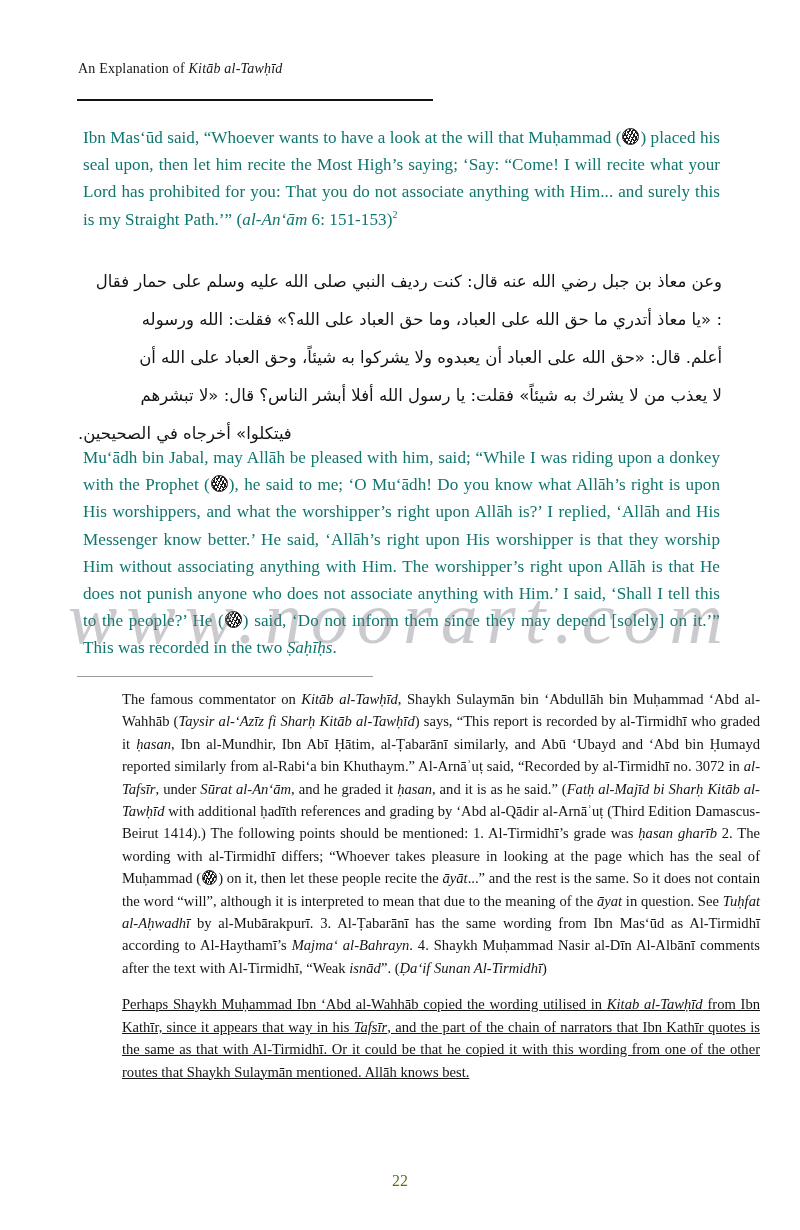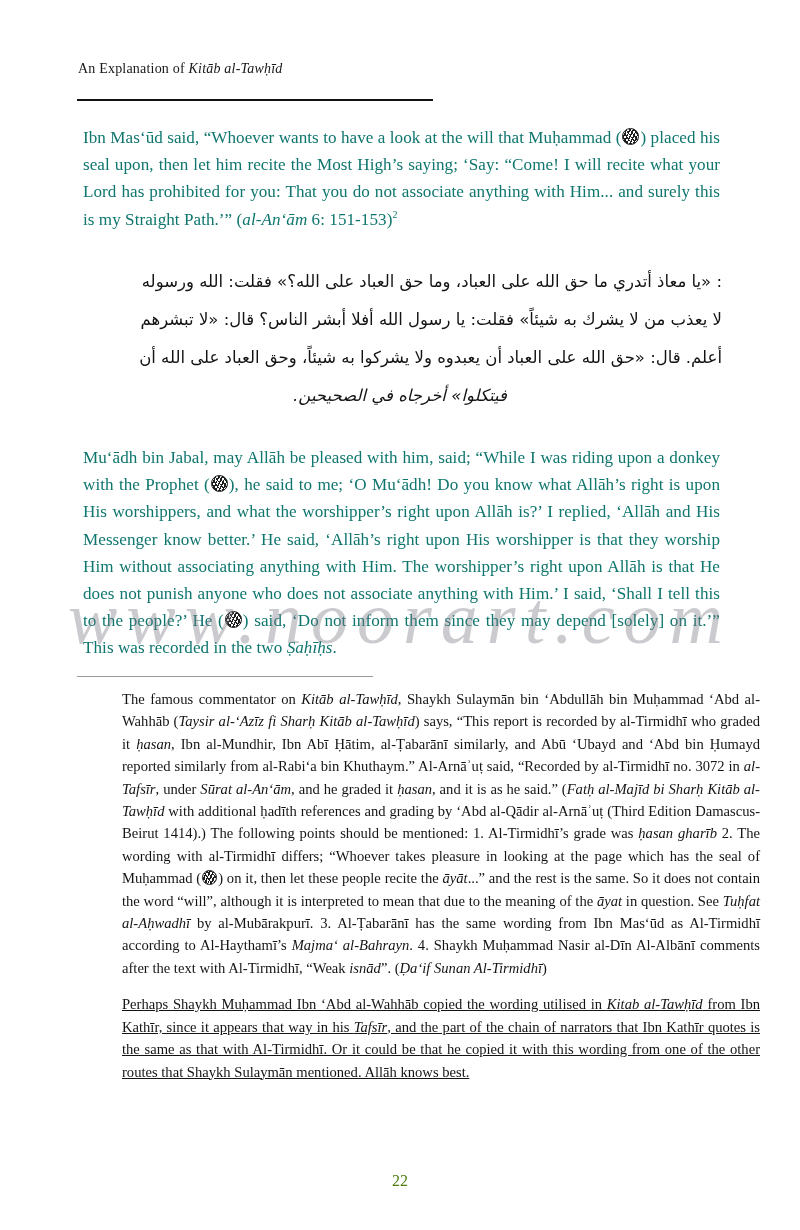--- a/index.html
+++ b/index.html
@@ -92,21 +92,21 @@
     text-align: justify;
     font-family: "DejaVu Sans", "Liberation Sans", sans-serif;
     font-size: 16.5px;
     line-height: 38px;
     color: #131313;
   }
   .arabic-block p {
     margin: 0;
     text-align: justify;
   }
-  .arabic-block p.last { text-align: center; font-style: italic; }
+  .arabic-block p.last { text-align: left; }
 
   
   .fn-rule {
     position: absolute;
     left: 77px;
     top: 676px;
     width: 296px;
     height: 1px;
     background: #9a9a9a;
   }
@@ -172,23 +172,24 @@
   </div>
   <div class="head-rule"></div>
 
   <div class="body-col">
 
     <p class="main"><span>Ibn Masʻūd said, “Whoever wants to have a look at the will that Muḥammad (</span><span class="saw"></span><span>) placed his seal upon, then let him recite the Most High’s saying; ‘Say: “Come! I will recite what your Lord has prohibited for you: That you do not associate anything with Him... and surely this is my Straight Path.’” (</span><span class="ital">al-Anʻām</span><span> 6: 151-153)</span><sup class="fn">2</sup></p>
 
   </div>
 
   <div class="arabic-block">
+    <p>وعن معاذ بن جبل رضي الله عنه قال: كنت رديف النبي صلى الله عليه وسلم على حمار فقال</p>
     <p>: «يا معاذ أتدري ما حق الله على العباد، وما حق العباد على الله؟» فقلت: الله ورسوله</p>
+    <p>أعلم. قال: «حق الله على العباد أن يعبدوه ولا يشركوا به شيئاً، وحق العباد على الله أن</p>
     <p>لا يعذب من لا يشرك به شيئاً» فقلت: يا رسول الله أفلا أبشر الناس؟ قال: «لا تبشرهم</p>
-    <p>أعلم. قال: «حق الله على العباد أن يعبدوه ولا يشركوا به شيئاً، وحق العباد على الله أن</p>
     <p class="last">فيتكلوا» أخرجاه في الصحيحين.</p>
   </div>
 
   <div class="body-col" style="top:440px;font-family:Liberation Serif, serif;">
     <p class="main"><span>Muʻādh bin Jabal, may Allāh be pleased with him, said; “While I was riding upon a donkey with the Prophet (</span><span class="saw"></span><span>), he said to me; ‘O Muʻādh! Do you know what Allāh’s right is upon His worshippers, and what the worshipper’s right upon Allāh is?’ I replied, ‘Allāh and His Messenger know better.’ He said, ‘Allāh’s right upon His worshipper is that they worship Him without associating anything with Him. The worshipper’s right upon Allāh is that He does not punish anyone who does not associate anything with Him.’ I said, ‘Shall I tell this to the people?’ He (</span><span class="saw"></span><span>) said, ‘Do not inform them since they may depend [solely] on it.’” This was recorded in the two </span><span class="ital">Ṣaḥīḥs</span><span>.</span></p>
   </div>
 
   <div class="watermark">www.noorart.com</div>
 
   <div class="fn-rule"></div>

